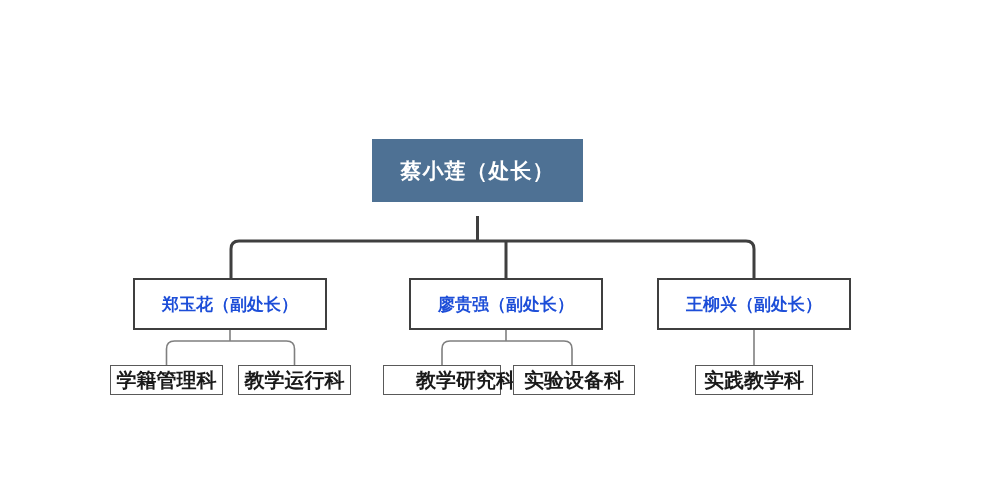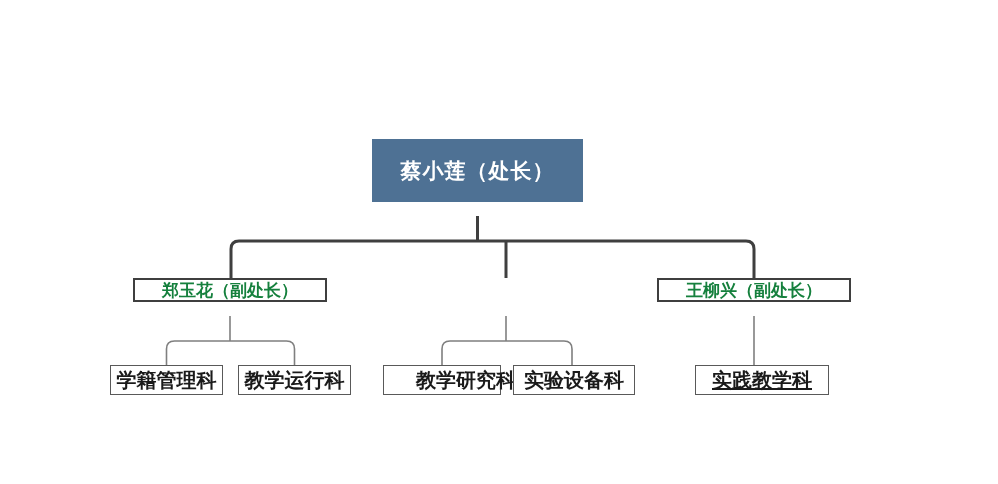--- a/index.html
+++ b/index.html
@@ -30,41 +30,41 @@
     text-align: center;
   }
   .node-root {
     left: 372px; top: 139px; width: 211px; height: 63px;
     background: #4e7194;
     color: #ffffff;
     font-size: 21px;
     letter-spacing: 1px;
   }
   .node-l2 {
-    top: 278px; width: 194px; height: 24px;
+    top: 278px; width: 194px; height: 52px;
     background: #ffffff;
     border: 2px solid #3f3f3f;
-    color: #15803d;
+    color: #1d4ed8;
     font-size: 17px;
   }
   .node-l2-0 { left: 133px; }
   .node-l2-1 { left: 409px; }
   .node-l2-2 { left: 657px; }
   .node-l3 {
     top: 365px; height: 30px;
     background: #ffffff;
     border: 1.5px solid #595959;
     color: #1a1a1a;
     font-size: 20px;
   }
   .node-l3-0 { left: 110px; width: 113px; }
   .node-l3-1 { left: 238px; width: 113px; }
   .node-l3-2 { left: 383px; width: 118px; padding-left: 48px; }
   .node-l3-3 { left: 513px; width: 122px; }
-  .node-l3-4 { left: 695px; width: 134px; text-decoration: underline; }
+  .node-l3-4 { left: 695px; width: 118px; }
 </style>
 </head>
 <body>
 
 <div class="canvas">
 
   <svg class="connectors" viewBox="0 0 998 484" xmlns="http://www.w3.org/2000/svg">
 
     <g stroke="#3f3f3f" stroke-width="3" fill="none">
       <path d="M477.5 216 L477.5 240"></path>
@@ -77,20 +77,21 @@
       <path d="M166.5 365 L166.5 349 Q166.5 341 174.5 341 L286.5 341 Q294.5 341 294.5 349 L294.5 365"></path>
       <path d="M506 316 L506 341"></path>
       <path d="M442 365 L442 349 Q442 341 450 341 L564 341 Q572 341 572 349 L572 365"></path>
       <path d="M754 316 L754 365"></path>
     </g>
   </svg>
 
   <div class="node node-root">蔡小莲（处长）</div>
 
   <div class="node node-l2 node-l2-0">郑玉花（副处长）</div>
+  <div class="node node-l2 node-l2-1">廖贵强（副处长）</div>
   <div class="node node-l2 node-l2-2">王柳兴（副处长）</div>
 
   <div class="node node-l3 node-l3-0">学籍管理科</div>
   <div class="node node-l3 node-l3-1">教学运行科</div>
   <div class="node node-l3 node-l3-2">教学研究科</div>
   <div class="node node-l3 node-l3-3">实验设备科</div>
   <div class="node node-l3 node-l3-4">实践教学科</div>
 
 </div>
 

